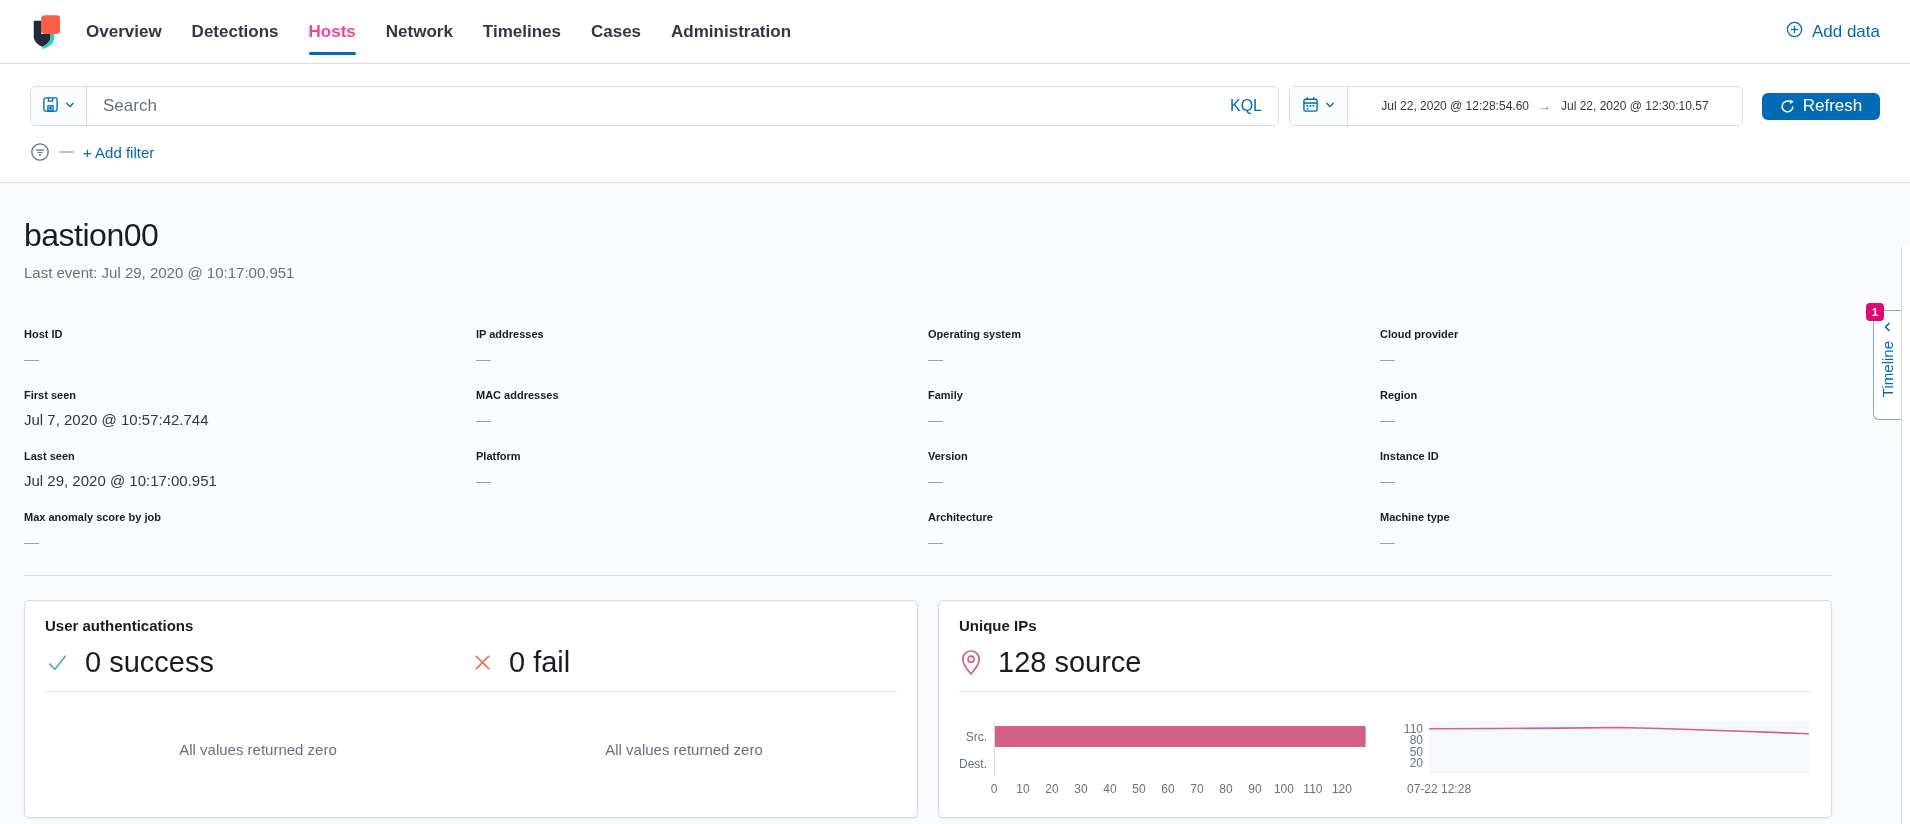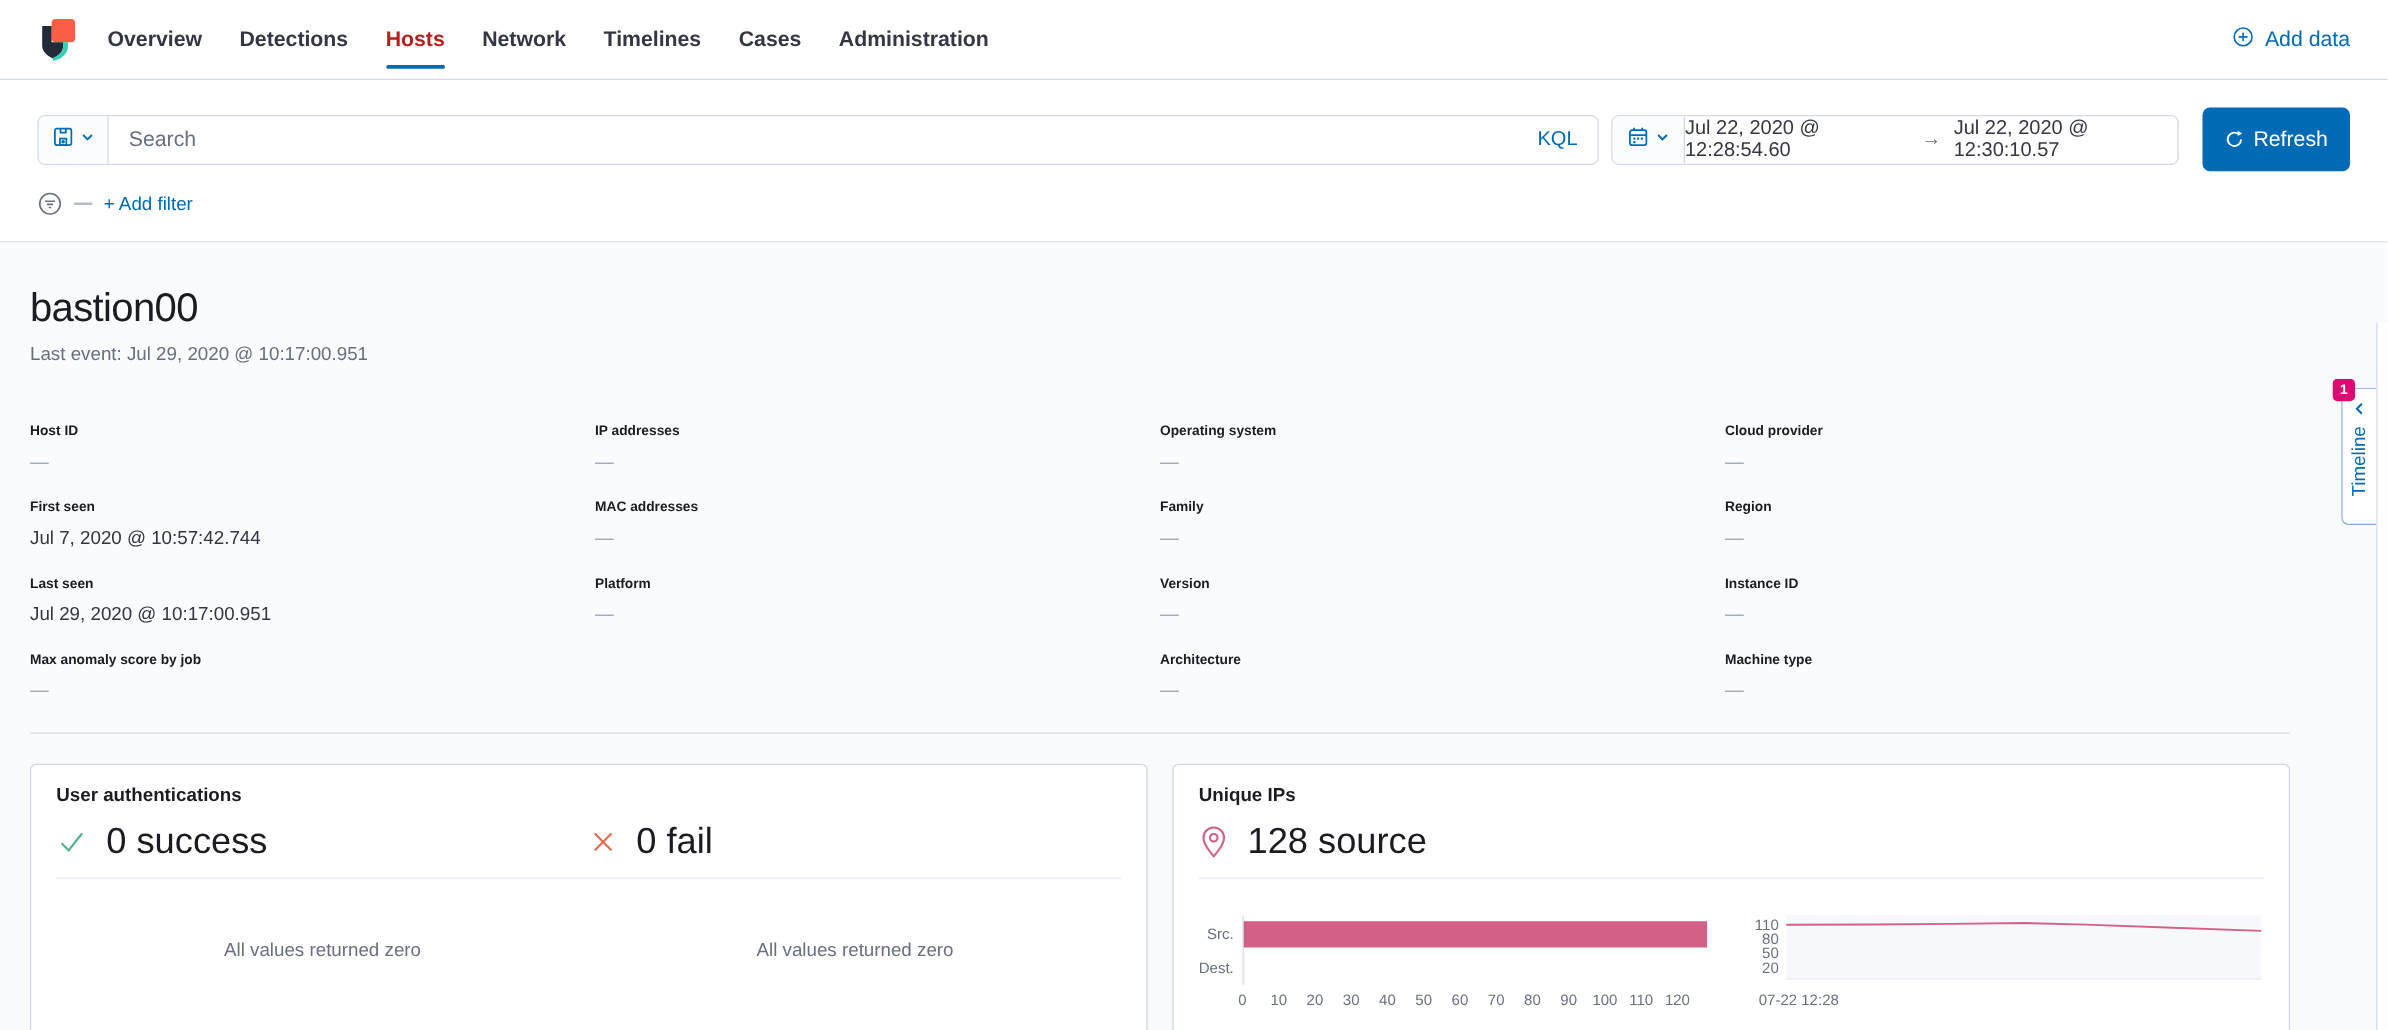--- a/index.html
+++ b/index.html
@@ -5,21 +5,21 @@
   * { margin:0; padding:0; box-sizing:border-box; }
   html,body { width:1910px; height:824px; overflow:hidden;
     font-family:"Liberation Sans","DejaVu Sans",sans-serif; background:#fff; color:#343741; }
 
   
   .navbar { height:64px; display:flex; align-items:center; padding:0 30px;
     background:#fff; border-bottom:1px solid #D3DAE6; }
   .logo { margin-right:26px; display:flex; align-items:center; }
   .nav-tabs { display:flex; align-items:center; gap:30px; }
   .nav-tab { position:relative; font-size:17px; font-weight:600; color:#343741; cursor:pointer; }
-  .nav-tab.active { color:#b91c1c;text-align:right; }
+  .nav-tab.active { color:#ec4899;text-align:right; }
   .nav-tab.active::after { content:''; position:absolute; left:0; right:0; bottom:-13px;
     height:3px; border-radius:2px; background:#006BB4; }
   .nav-right { margin-left:auto; display:flex; align-items:center; gap:8px;
     color:#006BB4; font-size:17px; cursor:pointer; }
 
   
   .query-section { background:#fff; padding:22px 30px 20px 30px; border-bottom:1px solid #D3DAE6; }
   .query-row { display:flex; align-items:center; }
   .search-group { flex:1; display:flex; align-items:stretch; height:40px;
     border:1px solid #D3DAE6; border-radius:6px; background:#fff; overflow:hidden; }
@@ -28,22 +28,22 @@
   .search-input { flex:1; border:none; outline:none; padding:0 16px; font-size:17px;
     font-family:inherit; color:#343741; background:transparent; }
   .search-input::placeholder { color:#69707D; }
   .kql-btn { display:flex; align-items:center; padding:0 16px; color:#006BB4;
     font-size:16px; font-weight:500; cursor:pointer; }
   .date-box { width:454px; height:40px; margin-left:10px; display:flex; align-items:stretch;
     border:1px solid #D3DAE6; border-radius:6px; background:#fff; overflow:hidden; }
   .cal-seg { width:58px; display:flex; align-items:center; justify-content:center; gap:5px;
     border-right:1px solid #D3DAE6; background:#fbfcfd; cursor:pointer; }
   .date-texts { flex:1; display:flex; align-items:center; justify-content:center; gap:10px;
-    font-size:16px; color:#343741; }
-  .refresh-btn { margin-left:19px; height:51px; min-width:118px; padding:0 16px;
+    font-size:12px; color:#343741; }
+  .refresh-btn { margin-left:19px; height:27px; min-width:118px; padding:0 16px;
     display:flex; align-items:center; justify-content:center; gap:8px;
     background:#006BB4; color:#fff; border:none; border-radius:6px;
     font-size:17px; font-weight:500; font-family:inherit; cursor:pointer; }
   .filter-row { margin-top:16px; display:flex; align-items:center; gap:9px; }
   .filter-dash { width:15px; height:2px; background:#B6BEC9; border-radius:1px; }
   .add-filter { color:#006BB4; font-size:15px; cursor:pointer; }
 
   
   .content { position:relative; height:653px; background:#fafbfd; padding:34px 78px 0 24px; }
   .host-title { font-size:32px; font-weight:400; color:#1a1c21; letter-spacing:-0.5px; }

